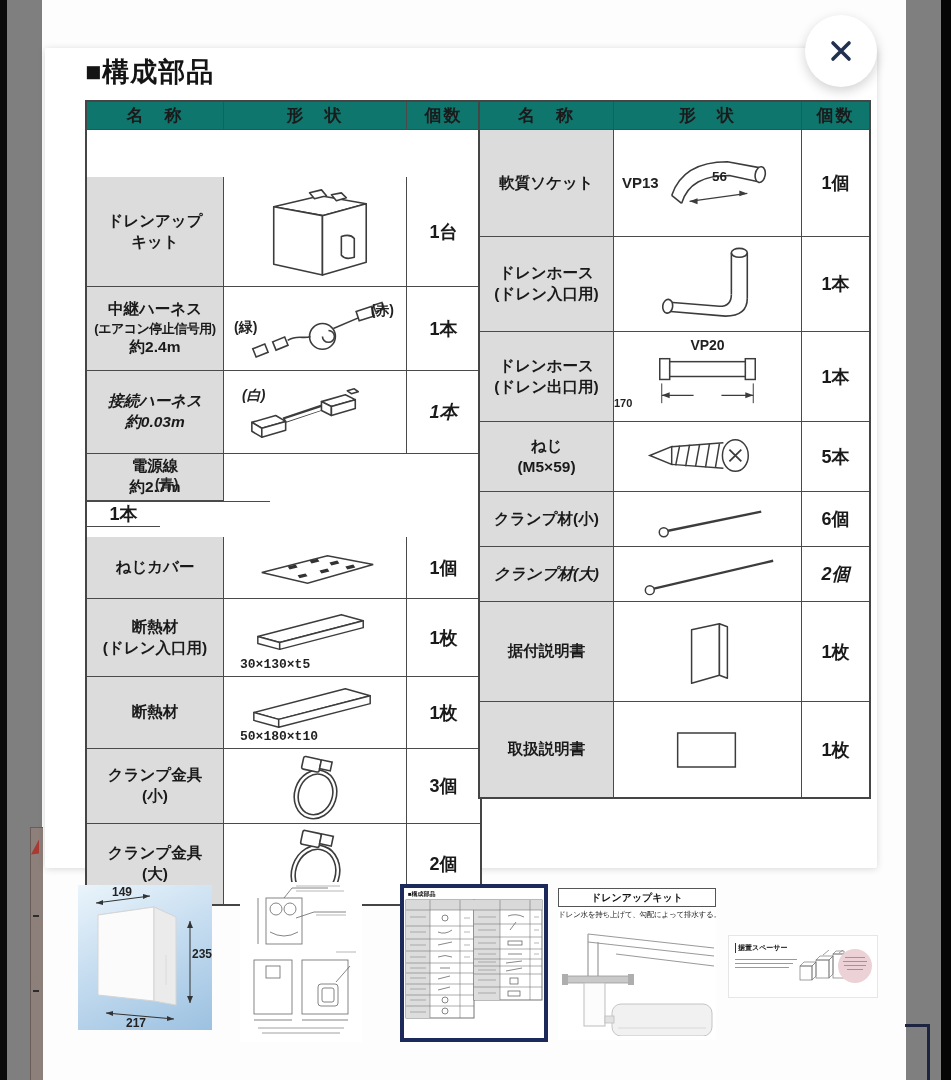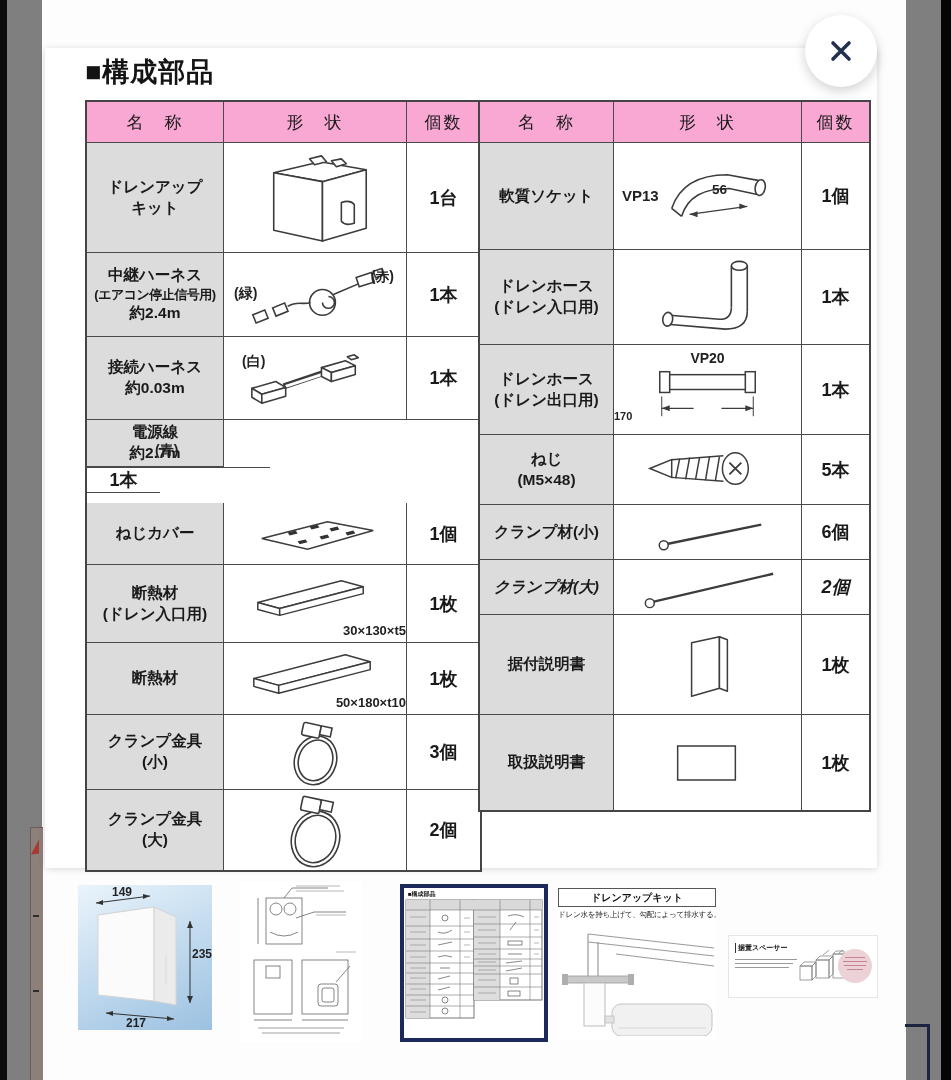--- a/index.html
+++ b/index.html
@@ -24,38 +24,38 @@
              background:#fff;box-shadow:0 4px 12px rgba(0,0,0,.18);z-index:5;display:flex;align-items:center;justify-content:center;cursor:pointer;}
 
   .tbl{position:absolute;top:52px;border:2px solid #454545;background:#fff;}
   .tbl-left{left:40px;width:393px;}
   .tbl-right{left:433px;width:389px;}
   .tr{display:flex;}
   .td{box-sizing:border-box;border-right:1.6px solid #4a4a4a;border-bottom:1.6px solid #4a4a4a;
       display:flex;align-items:center;justify-content:center;position:relative;}
   .tr .td:last-child{border-right:none;}
   .tr:last-child .td{border-bottom:none;}
-  .hd .td{height:41px;background:#f9a8d4;font-weight:400;font-size:17px;letter-spacing:2px;}
+  .hd .td{height:28px;background:#0f766e;font-weight:700;font-size:17px;letter-spacing:2px;}
   .td.name{background:#dcdcdc;flex-direction:column;text-align:center;padding:2px;}
   .td.name .line{display:block;font-size:15.5px;font-weight:600;line-height:1.35;}
   .td.name .line.small{font-size:13px;letter-spacing:-0.5px;}
   .td.qty{font-size:18px;font-weight:600;}
   .lw-name{width:137px;} .lw-shape{width:183px;} .lw-qty{width:73px;}
   .rw-name{width:134px;} .rw-shape{width:188px;} .rw-qty{width:67px;}
-  .lr1{height:110px;} .lr2{height:84px;} .lr3{height:83px;} .lr4{height:83px;flex-direction:column;} .lr5{height:62px;}
+  .lr1{height:110px;margin-top:47px;} .lr2{height:84px;} .lr3{height:83px;font-style:italic;} .lr4{height:83px;flex-direction:column;} .lr5{height:62px;}
   .lr6{height:78px;} .lr7{height:72px;} .lr8{height:75px;} .lr9{height:80px;}
   .rr1{height:107px;} .rr2{height:95px;} .rr3{height:90px;} .rr4{height:70px;}
   .rr5{height:55px;} .rr6{height:55px;font-style:italic;} .rr7{height:100px;} .rr8{height:95px;}
   .td.shape svg{position:absolute;inset:0;width:100%;height:100%;}
   .lbl{position:absolute;font-size:14px;font-weight:600;color:#222;}
   .cap{position:absolute;font-size:13px;font-weight:600;color:#222;}
   .lr2 .lbl-a{left:10px;top:32px;} .lr2 .lbl-b{right:12px;top:15px;}
   .lr3 .lbl-a{left:18px;top:16px;}
   .lr4 .lbl-a{left:68px;bottom:7px;}
-  .lr6 .cap,.lr7 .cap{left:8px;right:0;bottom:4px;text-align:right;}
+  .lr6 .cap,.lr7 .cap{left:16px;right:0;bottom:4px;text-align:left;font-family:Liberation Mono, monospace;}
   .rr1 .lbl-a{left:8px;top:44px;font-size:15px;} .rr1 .lbl-b{left:98px;top:39px;font-size:13.5px;}
   .rr3 .lbl-a{left:0;right:0;top:5px;text-align:center;}
   .rr3 .lbl-b{left:0;right:0;bottom:12px;text-align:left;font-size:11px;}
 
   
   .thumb{position:absolute;cursor:pointer;}
   .t-photo{left:78px;top:885px;width:134px;height:145px;background:linear-gradient(155deg,#eaf4fb 0%,#c6ddf0 45%,#9cc1e1 100%);}
   .t-photo .dim{position:absolute;font-size:12px;font-weight:600;color:#222;}
   .d149{left:34px;top:0px;} .d235{right:0px;top:62px;} .d217{left:48px;bottom:0px;}
   .t-draw{left:240px;top:882px;width:122px;height:160px;background:#fff;}
@@ -359,21 +359,21 @@
           </svg>
           <span class="lbl lbl-a">VP20</span>
           <span class="lbl lbl-b">170</span>
         </div>
         <div class="td qty rw-qty">1本</div>
       </div>
 
       <div class="tr rr4">
         <div class="td name rw-name">
             <span class="line">ねじ</span>
-            <span class="line">(M5×48)</span>
+            <span class="line">(M5×59)</span>
           </div>
         <div class="td shape rw-shape">
           <svg viewBox="0 0 188 70" preserveAspectRatio="none">
             <g fill="#fff" stroke="#3c3c3c" stroke-width="1.5">
               <polygon points="36,34 58,25 58,43"></polygon>
               <path d="M58,25 L110,21 M58,43 L110,47" fill="none"></path>
               <line x1="66" y1="24" x2="62" y2="44"></line>
               <line x1="76" y1="23" x2="72" y2="45"></line>
               <line x1="86" y1="23" x2="82" y2="45"></line>
               <line x1="96" y1="22" x2="92" y2="46"></line>

